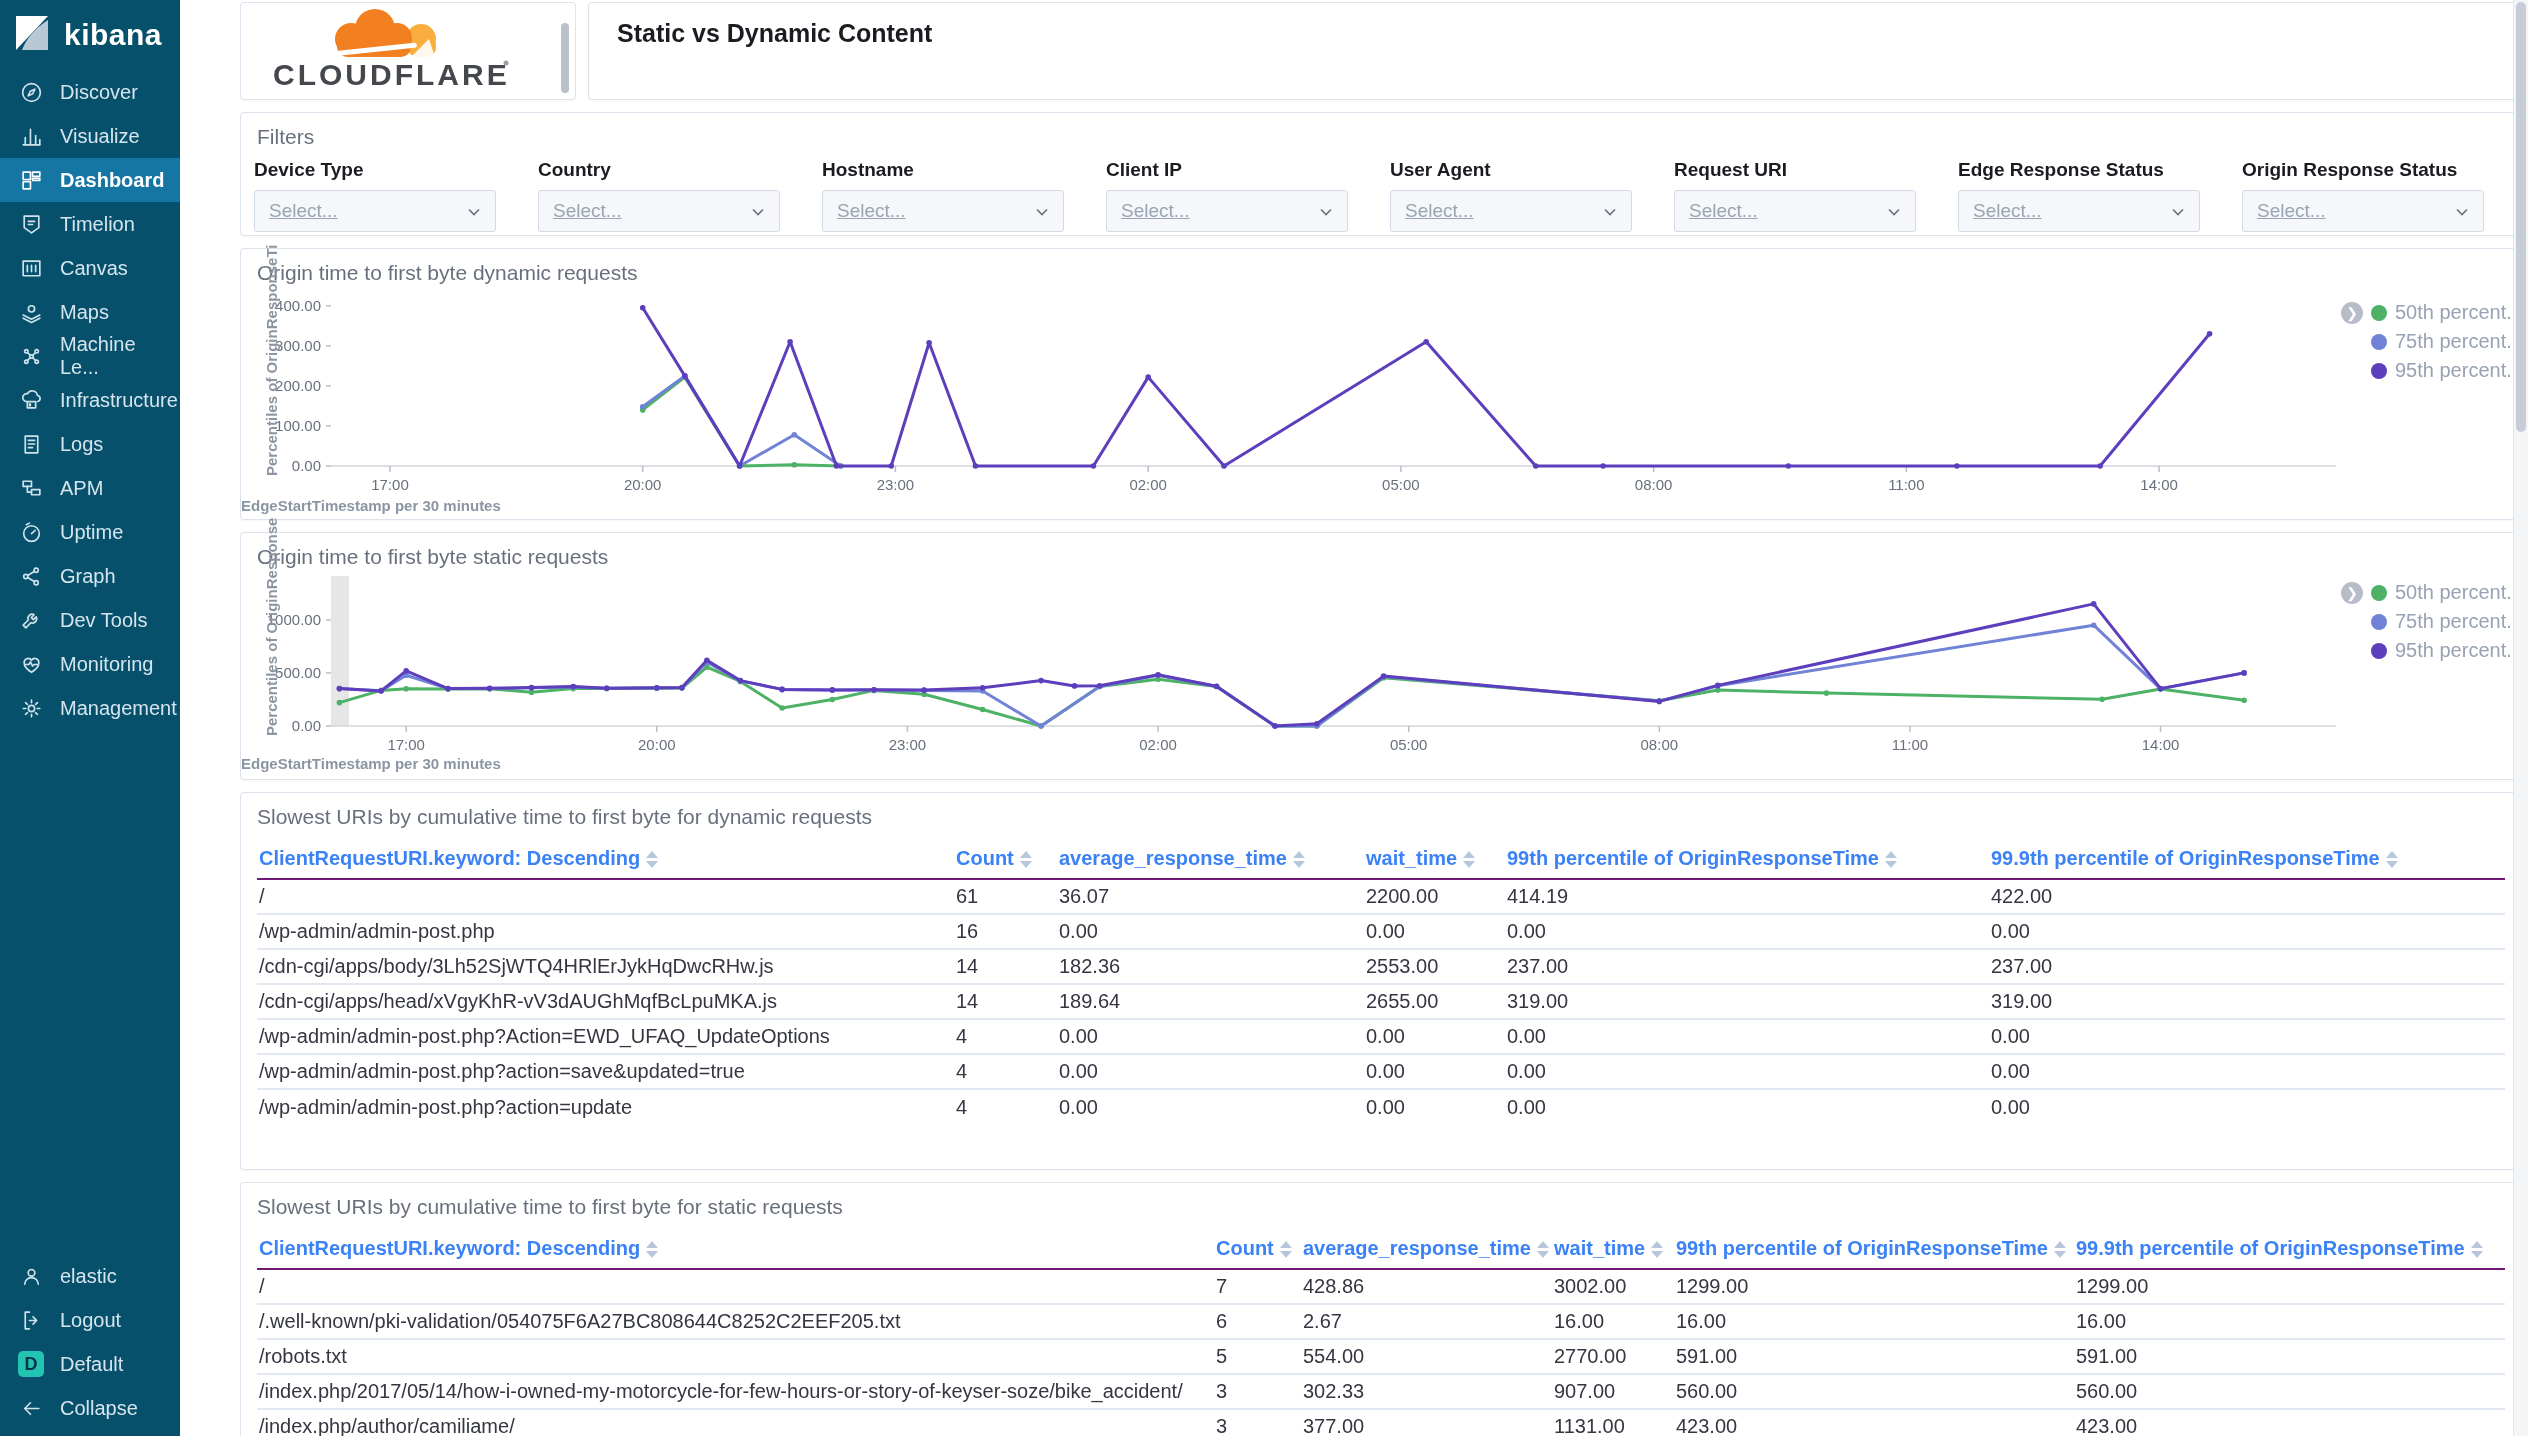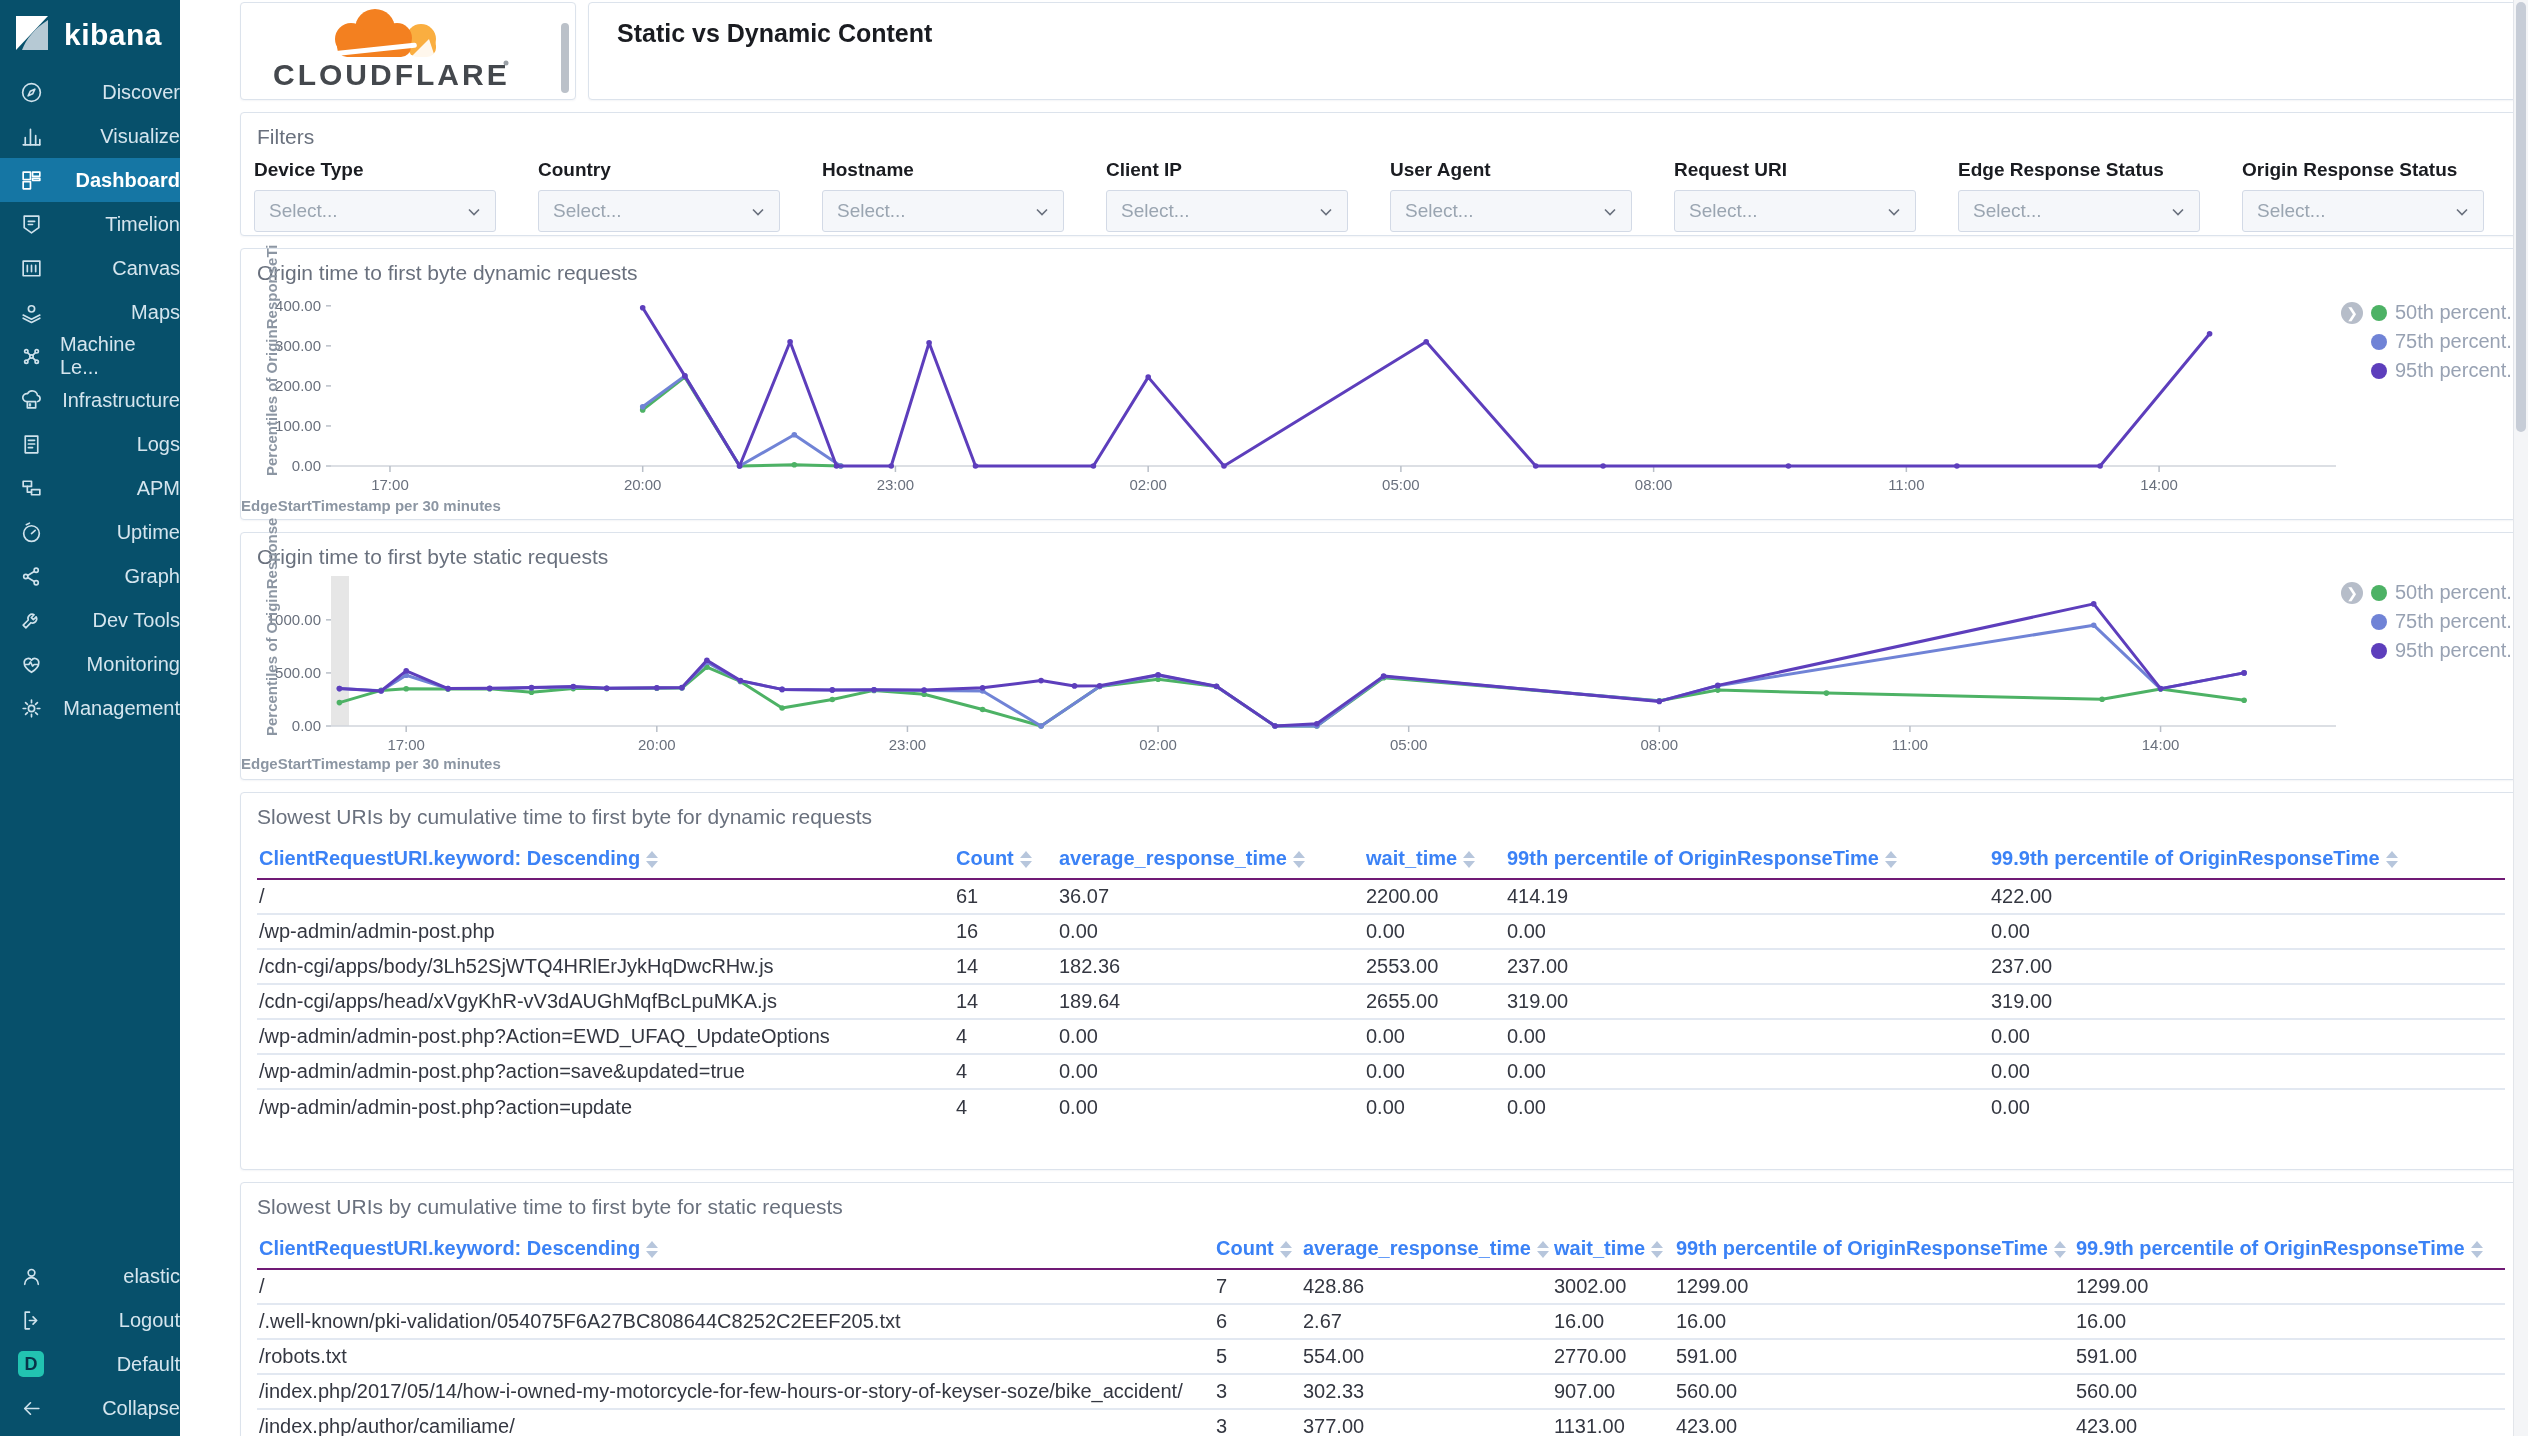--- a/index.html
+++ b/index.html
@@ -4,39 +4,39 @@
 <style>
   * { margin:0; padding:0; box-sizing:border-box; }
   html,body { background:#fff; }
   body { font-family:"Liberation Sans","DejaVu Sans",sans-serif; color:#343741; }
   .root { position:relative; width:2528px; height:1436px; overflow:hidden; background:#fff;padding-left:8px; }
 
   
   .sidebar { position:absolute; left:0; top:0; width:180px; height:1436px; background:#07506B; z-index:5; }
   .logo { display:flex; align-items:center; gap:12px; padding:14px 0 14px 12px; height:70px; cursor:pointer; }
   .logo-text { color:#fff; font-size:30px; font-weight:700; letter-spacing:.5px; }
-  .nav-item { display:flex; align-items:center; gap:16px; height:44px; padding-left:18px; color:#D5E5EE; font-size:20px; cursor:pointer;justify-content:space-between; }
+  .nav-item { display:flex; align-items:center; gap:16px; height:44px; padding-left:18px; color:#D5E5EE; font-size:20px; cursor:pointer; }
   .nav-item .ic { width:26px; height:26px; flex:0 0 26px; display:flex; align-items:center; justify-content:center; }
   .nav-item svg { stroke:#CFE2EC; }
   .nav-item.active { background:#1576A4; color:#fff; font-weight:600; }
   .nav-item.active svg { stroke:#fff; }
   .nav-footer { position:absolute; left:0; bottom:0; width:180px; padding-bottom:6px; }
   .badge-d { width:26px; height:26px; border-radius:5px; background:#22C3B1; color:#07344A; font-weight:700; font-size:18px; display:flex; align-items:center; justify-content:center; }
 
   
   .panel { position:absolute; background:#fff; border:1px solid #DCE3EC; border-radius:4px; box-shadow:0 1px 2px rgba(60,80,120,.06); }
   .panel-title { color:#69707D; font-size:21px; padding:12px 0 0 16px; }
   .big-title { color:#1A1C21; font-size:25px; font-weight:700; padding:16px 0 0 28px; }
 
   
   .filter-row { position:absolute; left:13px; top:46px; display:flex; gap:42px; }
   .filter-group { width:242px; }
   .filter-label { font-size:19px; font-weight:700; color:#1A1C21; margin-bottom:9px; }
   .select-box { position:relative; height:42px; background:#F5F7FA; border:1px solid #D3DAE6; border-radius:3px; cursor:pointer; display:flex; align-items:center; }
-  .select-box .ph { color:#9AA5B1; font-size:19px; padding-left:14px; }
+  .select-box .ph { color:#9AA5B1; font-size:19px; padding-left:14px;text-decoration:underline; }
   .select-box .chev { position:absolute; right:12px; top:12px; }
 
   
   .chart-svg { position:absolute; left:0; top:0; }
   .axis-title-x { position:absolute; color:#8C96A3; font-size:15px; font-weight:600; text-align:left; width:100%; }
   .axis-title-y { position:absolute; color:#8C96A3; font-size:15px; font-weight:600; transform:rotate(-90deg); transform-origin:left top; white-space:nowrap; }
   .legend { position:absolute; display:flex; gap:8px; align-items:flex-start; }
   .legend-arrow { width:22px; height:22px; border-radius:50%; background:#B6BDC9; color:#fff; font-size:14px; display:flex; align-items:center; justify-content:center; margin-top:1px; cursor:pointer; }
   .legend-items { display:flex; flex-direction:column; gap:6px; }
   .legend-item { display:flex; align-items:center; gap:8px; cursor:pointer; }

